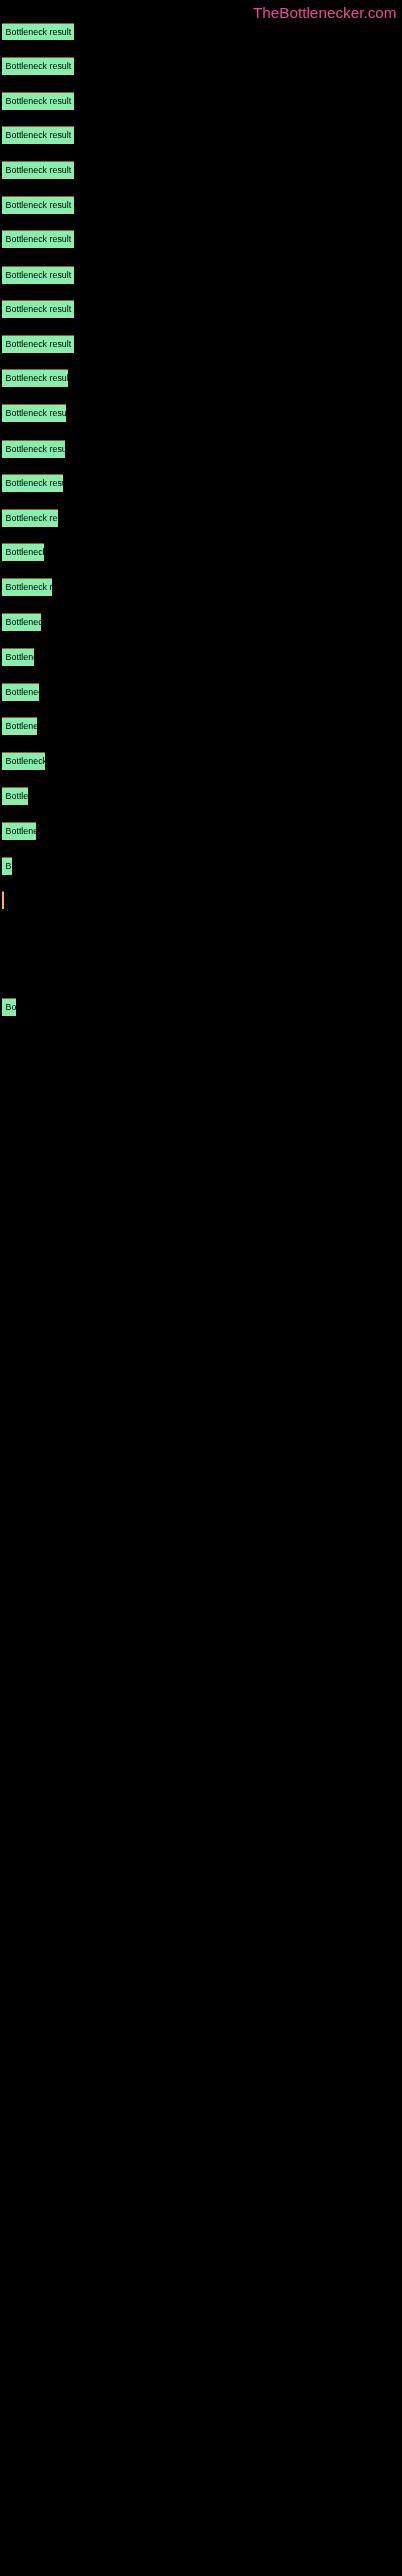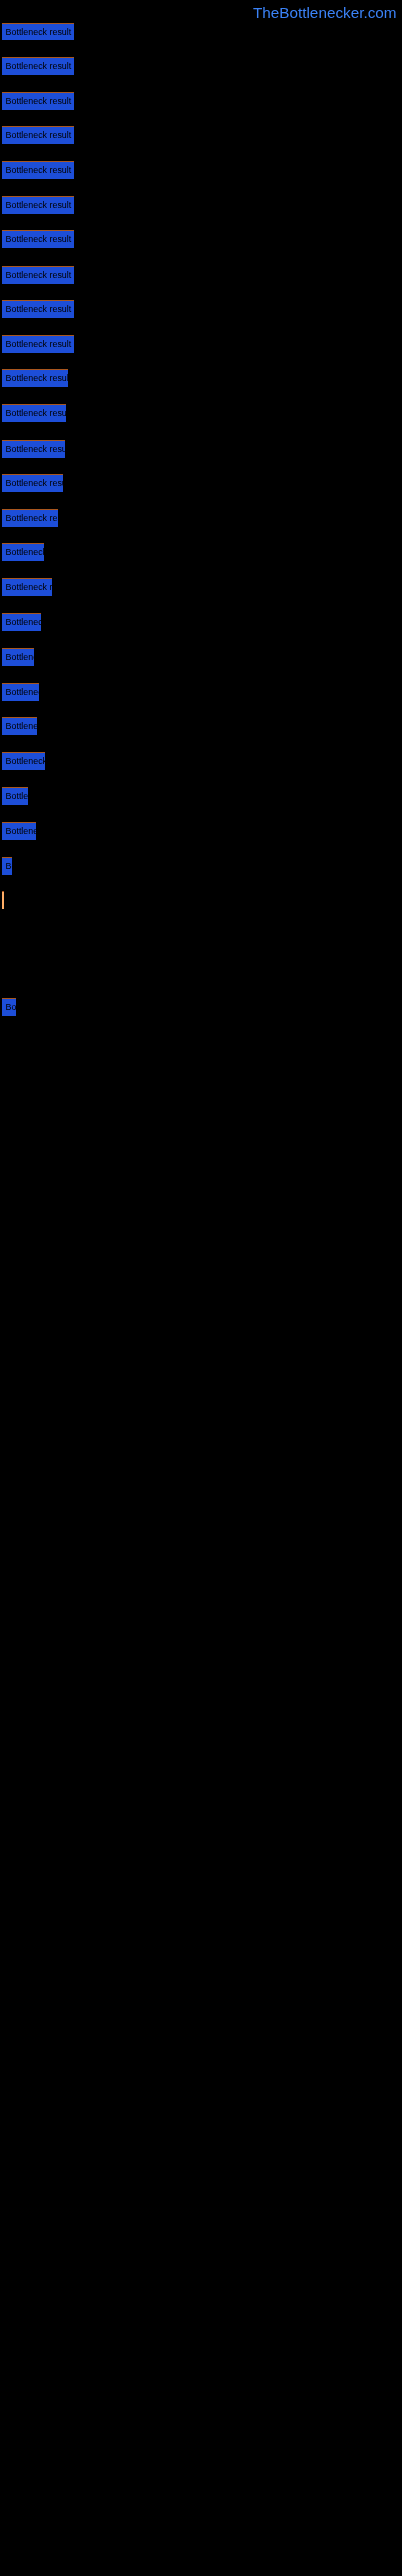--- a/index.html
+++ b/index.html
@@ -21,21 +21,21 @@
     position: absolute;
     top: 0;
     left: 0;
     width: 403px;
     height: 24px;
   }
   .site-title {
     position: absolute;
     right: 6.4px;
     top: 1.6px;
-    color: #3b82f6;
+    color: #ec4899;
     font-size: 15.3px;
     line-height: 21px;
     letter-spacing: 0px;
     white-space: nowrap;
     font-family: "Liberation Sans", sans-serif;
     margin-left: 6px;
   }
 
   .chart {
     position: absolute;
@@ -47,21 +47,21 @@
 
   .bar-row {
     position: absolute;
     left: 0;
   }
 
   .bar {
     position: absolute;
     left: 2.4px;
     height: 17.7px;
-    background: #1d4ed8;
+    background: #86efac;
     border-top: 0.8px solid #a8561e;
     box-sizing: border-box;
     overflow: hidden;
     white-space: nowrap;
   }
 
   .bar-label {
     position: absolute;
     left: 3.2px;
     top: 50%;

